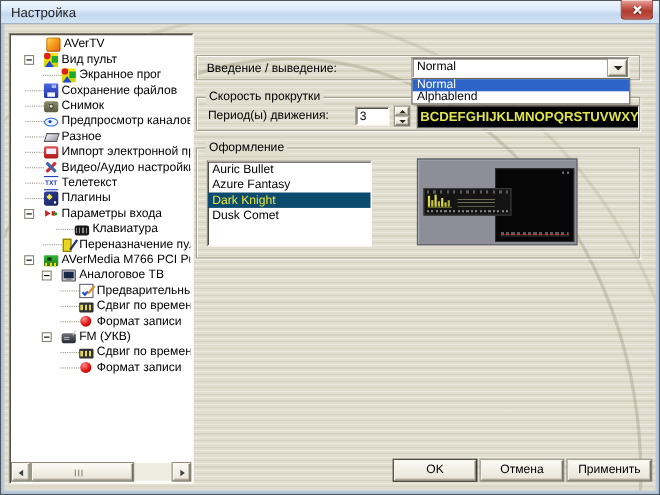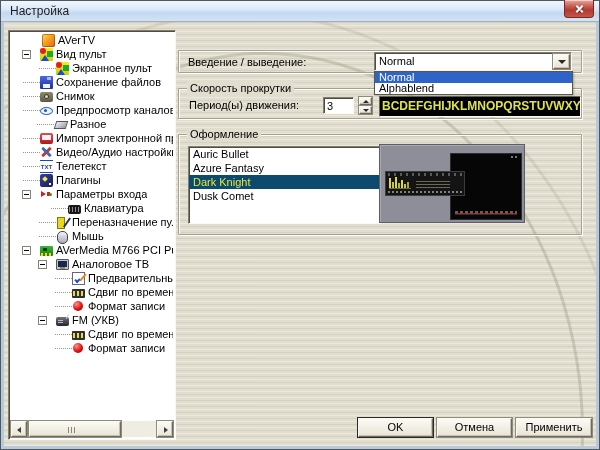--- a/index.html
+++ b/index.html
@@ -126,21 +126,21 @@
   .spinner { position:absolute; left:180px; top:8px; width:13px; height:17px; display:flex; flex-direction:column; gap:1px; }
   .spin-btn { flex:1; position:relative; cursor:pointer; }
   .spin-up::before { content:""; position:absolute; left:3px; top:2px; border-left:3px solid transparent; border-right:3px solid transparent; border-bottom:3px solid #2a2a22; }
   .spin-down::before { content:""; position:absolute; left:3px; top:2px; border-left:3px solid transparent; border-right:3px solid transparent; border-top:3px solid #2a2a22; }
   .marquee { position:absolute; left:200px; top:7px; width:202px; height:21px; background:#000;
     border:1px solid; border-color:#6a665a #fbfaf4 #fbfaf4 #6a665a;
     color:#dde24e; font-weight:bold; font-size:12px; line-height:19px; letter-spacing:0; padding-left:2px;
     white-space:nowrap; overflow:hidden; }
 
   .skin-group { left:178px; top:134px; width:404px; height:101px; }
-  .skin-list { position:absolute; left:9px; top:11px; width:193px; height:78px; overflow:hidden; cursor:pointer; }
+  .skin-list { position:absolute; left:9px; top:11px; width:150px; height:78px; overflow:hidden; cursor:pointer; }
   .sitem { height:14px; line-height:14px; padding-left:4px; white-space:nowrap; }
   .sitem.sel { background:#0c4a6e; color:#e6e63e; }
 
   .skin-preview { position:absolute; left:200px; top:9px; width:146px; height:79px; background:#8e8e98; border:1px solid #5e5e66; box-shadow:inset 1px 1px 0 #a8a8b2; }
   .pv-tv { position:absolute; left:70px; top:8px; width:72px; height:67px; background:#060606; border:1px solid #2c2c2c; }
   .pv-tv::before { content:""; position:absolute; right:2px; top:2px; width:8px; height:2px; background:repeating-linear-gradient(90deg,#777 0 2px, transparent 2px 4px); }
   .pv-tv::after { content:""; position:absolute; left:4px; bottom:4px; right:4px; height:3px;
     background:repeating-linear-gradient(90deg,#606060 0 3px, transparent 3px 5px);
     box-shadow:0 -1px 0 rgba(200,40,40,.8) inset; border-bottom:1px solid #303030; }
   .pv-ctrl { position:absolute; left:5px; top:26px; width:80px; height:25px; background:#141414; border:1px solid #3c3c3c; }
@@ -194,38 +194,38 @@
         <div class="trow" style="padding-left: 10px;">
           <span class="tslot">
             <span class="texp"></span>
           </span>
           <span class="ti ti-panel"></span>
           <span class="tlabel">Вид пульт</span>
         </div>
         <div class="trow" style="padding-left: 26px;">
           <span class="tslot dotted"></span>
           <span class="ti ti-panel"></span>
-          <span class="tlabel">Экранное пульт</span>
+          <span class="tlabel">Экранное прог</span>
         </div>
         <div class="trow" style="padding-left: 10px;">
           <span class="tslot dotted"></span>
           <span class="ti ti-floppy"></span>
           <span class="tlabel">Сохранение файлов</span>
         </div>
         <div class="trow" style="padding-left: 10px;">
           <span class="tslot dotted"></span>
           <span class="ti ti-camera"></span>
           <span class="tlabel">Снимок</span>
         </div>
         <div class="trow" style="padding-left: 10px;">
           <span class="tslot dotted"></span>
           <span class="ti ti-eye"></span>
           <span class="tlabel">Предпросмотр каналов</span>
         </div>
-        <div class="trow" style="padding-left: 24px;">
+        <div class="trow" style="padding-left: 10px;">
           <span class="tslot dotted"></span>
           <span class="ti ti-misc"></span>
           <span class="tlabel">Разное</span>
         </div>
         <div class="trow" style="padding-left: 10px;">
           <span class="tslot dotted"></span>
           <span class="ti ti-epg"></span>
           <span class="tlabel">Импорт электронной прог</span>
         </div>
         <div class="trow" style="padding-left: 10px;">
@@ -252,25 +252,20 @@
         </div>
         <div class="trow" style="padding-left: 38px;">
           <span class="tslot dotted"></span>
           <span class="ti ti-keyboard"></span>
           <span class="tlabel">Клавиатура</span>
         </div>
         <div class="trow" style="padding-left: 26px;">
           <span class="tslot dotted"></span>
           <span class="ti ti-remote"></span>
           <span class="tlabel">Переназначение пульт</span>
-        </div>
-        <div class="trow" style="padding-left: 26px;">
-          <span class="tslot dotted"></span>
-          <span class="ti ti-mouse"></span>
-          <span class="tlabel">Мышь</span>
         </div>
         <div class="trow" style="padding-left: 10px;">
           <span class="tslot">
             <span class="texp"></span>
           </span>
           <span class="ti ti-pci"></span>
           <span class="tlabel">AVerMedia M766 PCI Pure A</span>
         </div>
         <div class="trow" style="padding-left: 26px;">
           <span class="tslot">

